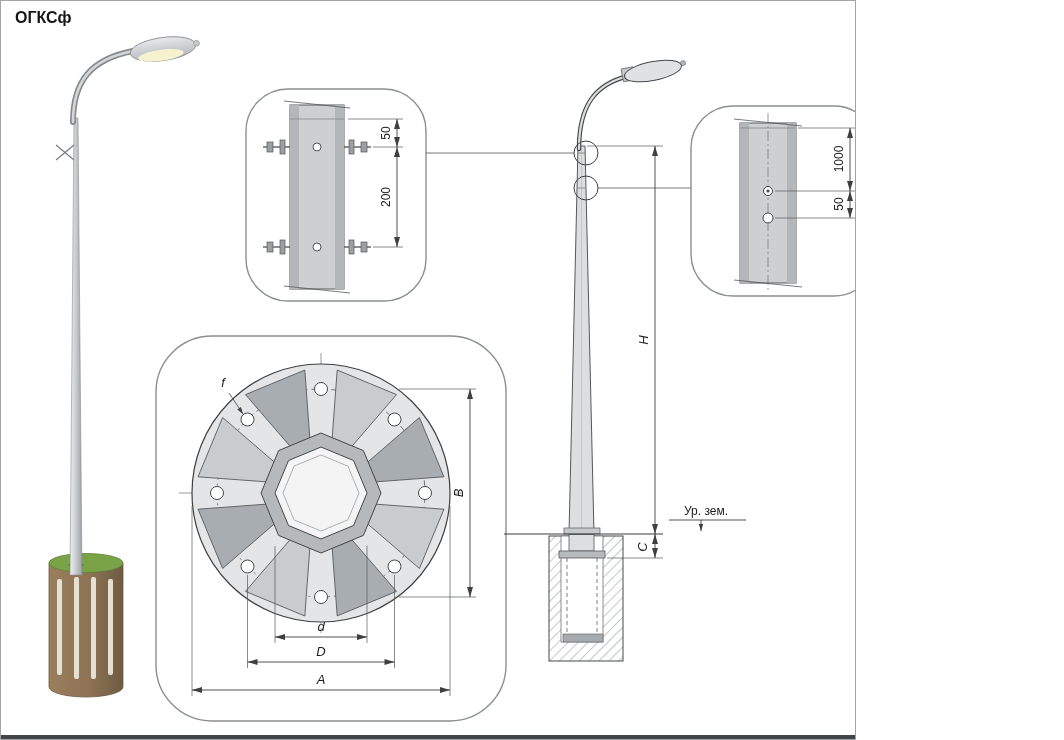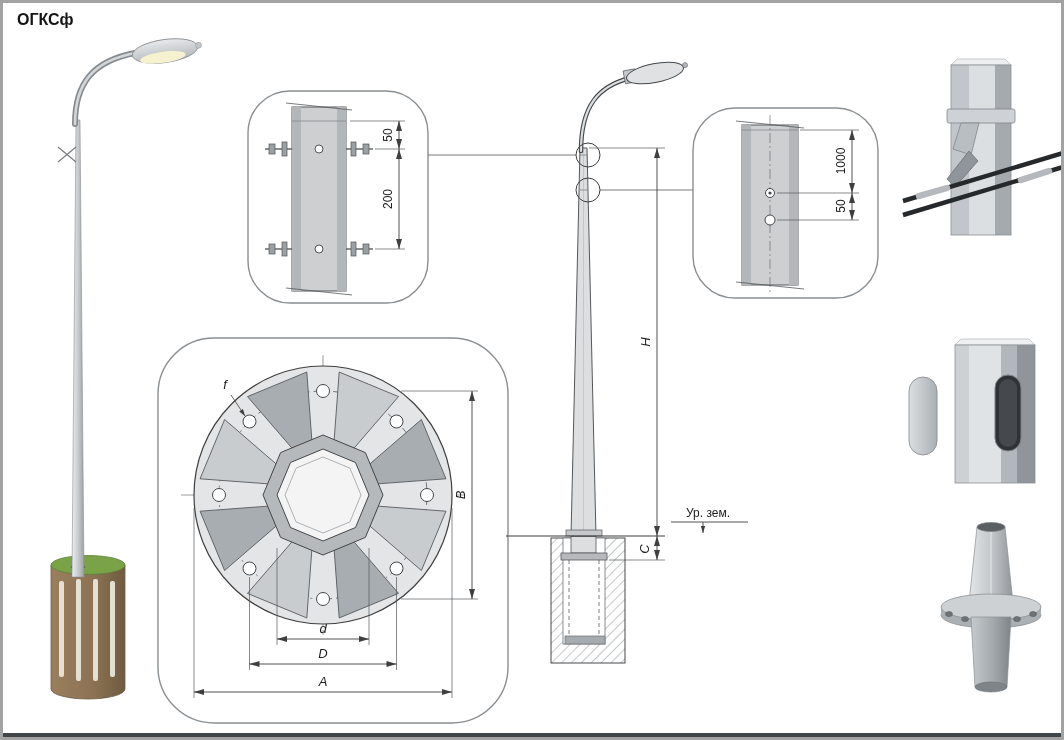--- a/index.html
+++ b/index.html
@@ -1,18 +1,18 @@
 <!DOCTYPE html>
 <html><head>
 <meta charset="utf-8">
 <style>
   html,body{margin:0;padding:0;background:#ffffff;}
   .canvas{
-    position:relative;width:1064px;height:740px;background:#ffffff;
-    border:3px solid #a3a3a3;box-sizing:border-box;overflow:hidden;
+    position:relative;width:856px;height:740px;background:#ffffff;
+    border:1px solid #a3a3a3;box-sizing:border-box;overflow:hidden;
     font-family:"Liberation Sans", sans-serif;
   }
   svg{display:block;}
   text{font-family:"Liberation Sans", sans-serif;}
   .dim{font-size:12px;fill:#1c1c1c;}
   .dimletter{font-size:13px;font-style:italic;fill:#1c1c1c;}
   .title-text{font-size:16px;font-weight:600;fill:#151515;}
   .ground-text{font-size:12px;fill:#1c1c1c;}
   .bottom-strip{position:absolute;left:0;bottom:0;width:100%;height:4px;background:#41464b;}
 </style>

